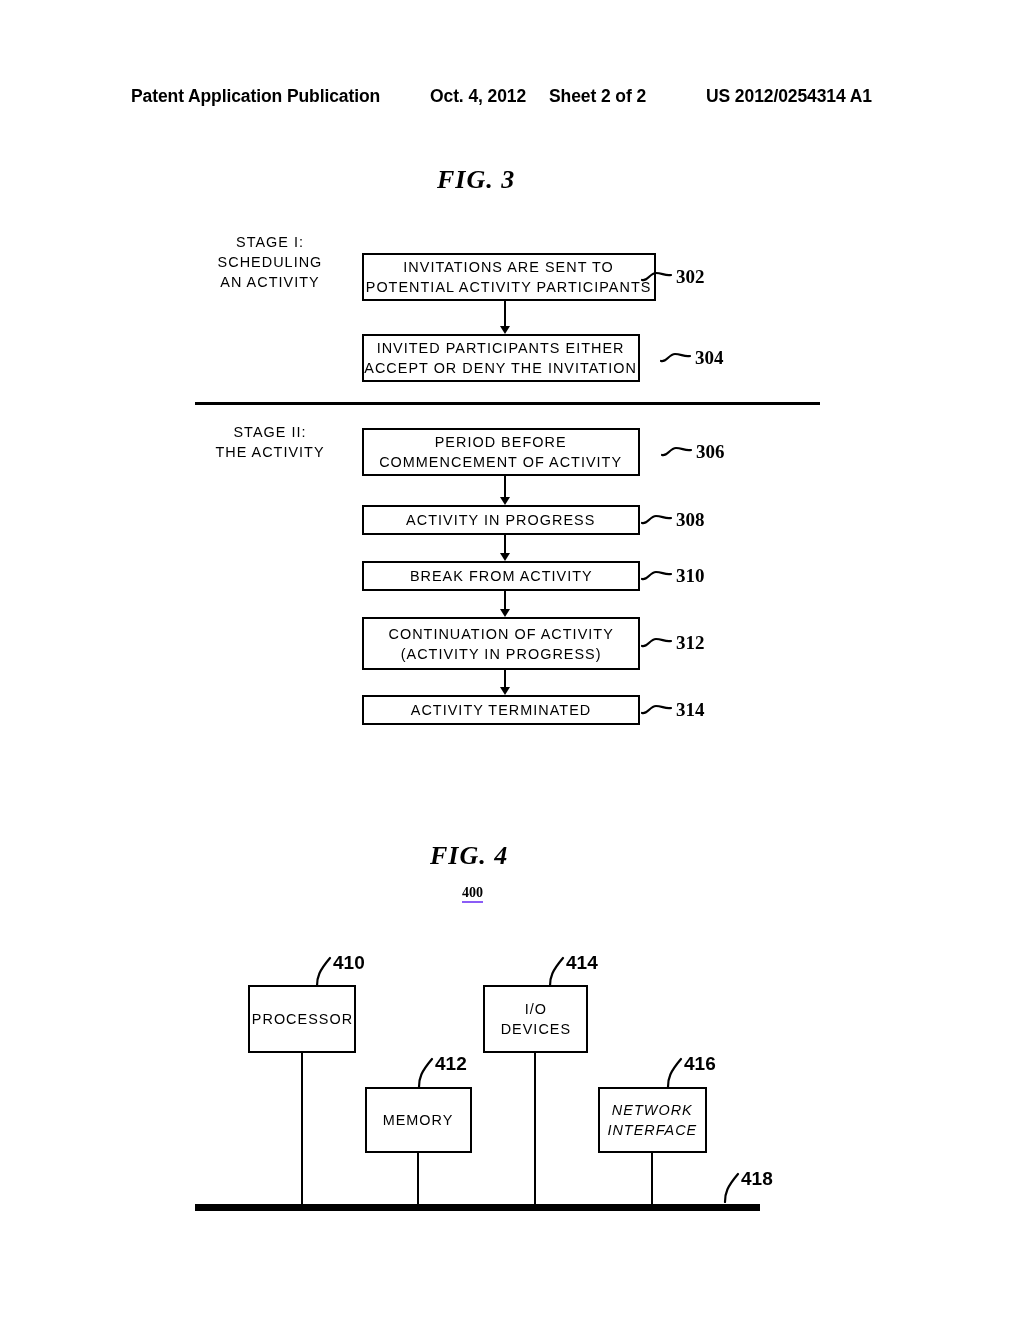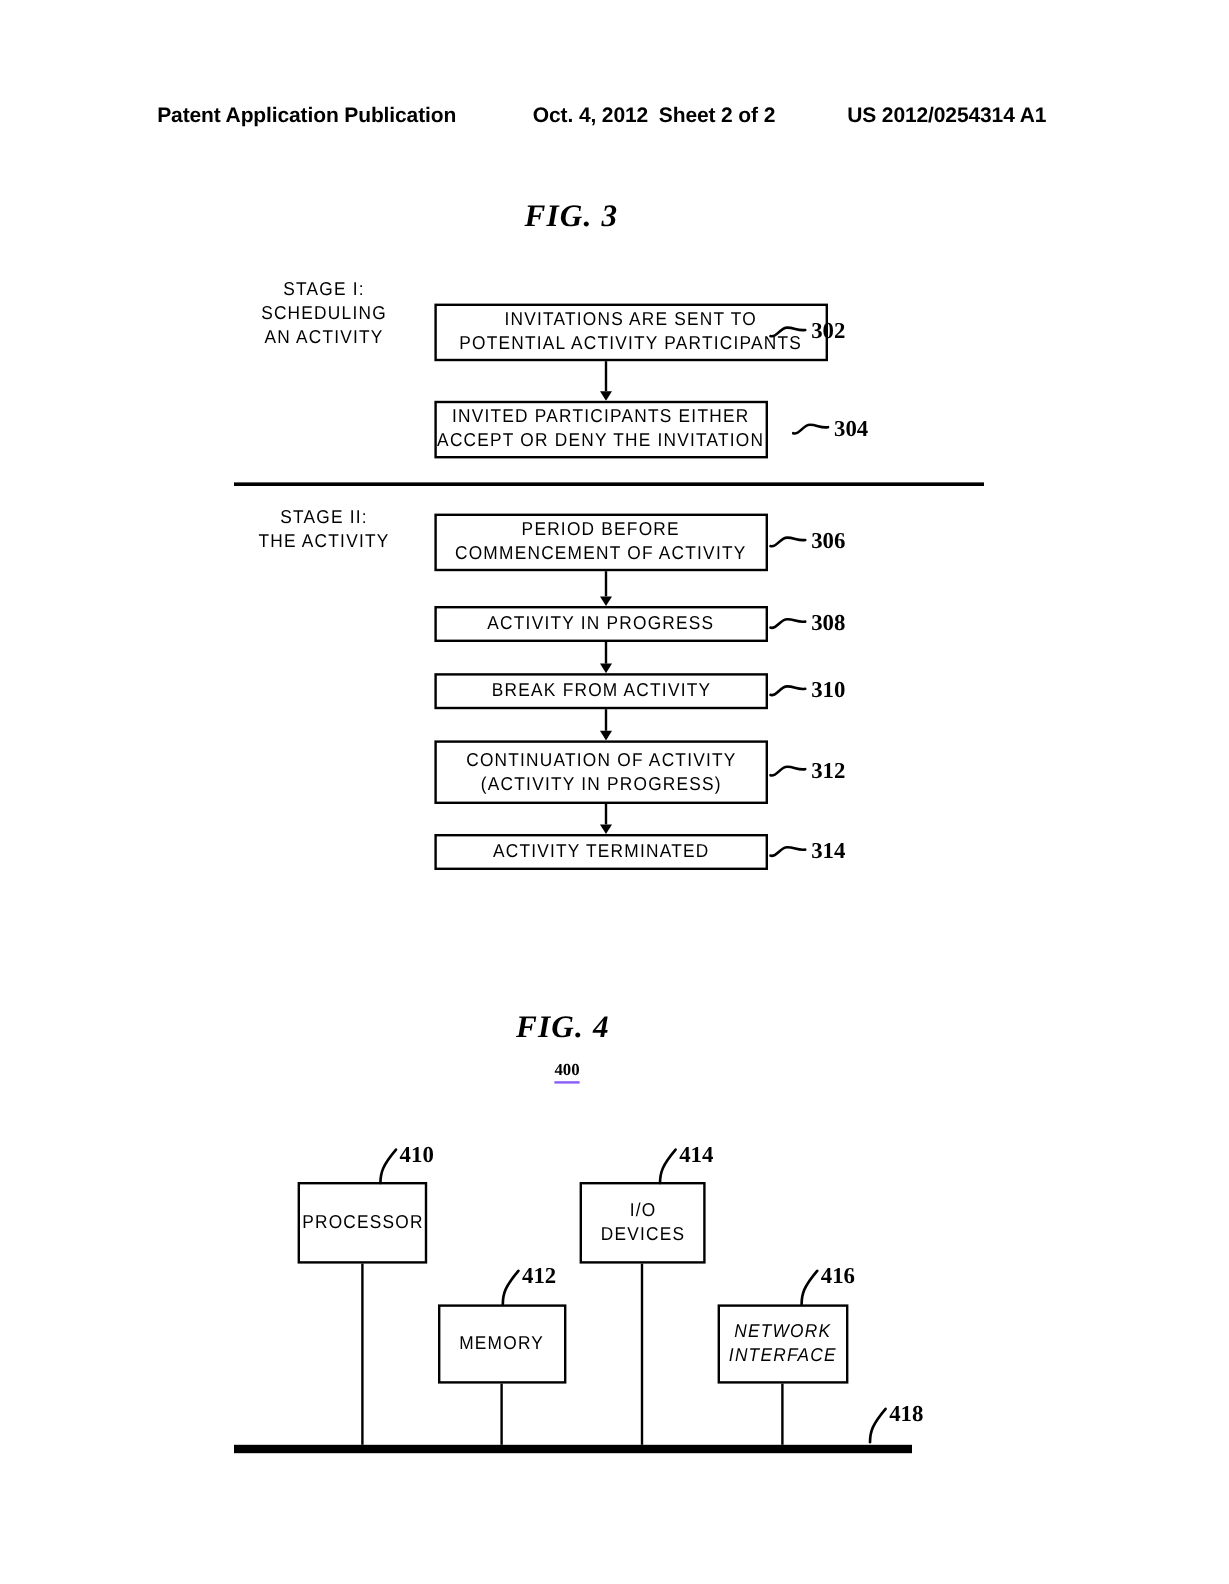--- a/index.html
+++ b/index.html
@@ -25,21 +25,21 @@
     height: 28px;
     display: flex;
     align-items: baseline;
     font-family: Liberation Sans, sans-serif;
     font-weight: bold;
     font-size: 17.5px;
     letter-spacing: -0.1px;
     white-space: nowrap;
   }
   #page-header .h-pub   { position: absolute; left: 131px; }
-  #page-header .h-date  { position: absolute; left: 444px; text-align: right; }
+  #page-header .h-date  { position: absolute; left: 430px; text-align: right; }
   #page-header .h-sheet { position: absolute; left: 549px; }
   #page-header .h-num   { position: absolute; left: 706px; }
 
   
   .fig-title {
     position: absolute;
     font-family: "Liberation Serif", serif;
     font-style: italic;
     font-weight: bold;
     font-size: 26px;
@@ -85,21 +85,21 @@
   
   .flow-box {
     position: absolute;
     border: 2px solid #000;
     background: #fff;
     box-sizing: border-box;
     display: flex;
     align-items: center;
     justify-content: center;
   }
-  #box-302 { left: 362px; top: 253px; width: 328px; height: 48px; }
+  #box-302 { left: 362px; top: 253px; width: 294px; height: 48px; }
   #box-304 { left: 362px; top: 334px; width: 278px; height: 48px; }
   #box-306 { left: 362px; top: 428px; width: 278px; height: 48px; }
   #box-308 { left: 362px; top: 505px; width: 278px; height: 30px; }
   #box-310 { left: 362px; top: 561px; width: 278px; height: 30px; }
   #box-312 { left: 362px; top: 617px; width: 278px; height: 53px; }
   #box-314 { left: 362px; top: 695px; width: 278px; height: 30px; }
 
   
   .v-arrow {
     position: absolute;
@@ -148,21 +148,21 @@
   }
   .callout svg { display: block; }
   .callout .refnum {
     font-family: "Liberation Serif", serif;
     font-size: 19px;
     font-weight: bold;
     margin-left: 3px;
   }
   #callout-302 { left: 641px; top: 264px; }
   #callout-304 { left: 660px; top: 345px; }
-  #callout-306 { left: 641px; top: 439px; }
+  #callout-306 { left: 641px; top: 439px; padding-left: 20px; }
   #callout-308 { left: 641px; top: 507px; }
   #callout-310 { left: 641px; top: 563px; }
   #callout-312 { left: 641px; top: 630px; }
   #callout-314 { left: 641px; top: 697px; }
 
   
   #stage-divider {
     position: absolute;
     left: 195px;
     top: 402px;
@@ -209,21 +209,21 @@
 
   
   .hook {
     position: absolute;
     display: flex;
     align-items: flex-start;
     white-space: nowrap;
   }
   .hook svg { display: block; }
   .hook .refnum {
-    font-family: Liberation Serif, serif;
+    font-family: Liberation Sans, sans-serif;
     font-size: 19px;
     font-weight: bold;
     margin-left: 1px;
     margin-top: -3px;
   }
   #hook-410 { left: 314px; top: 955px; }
   #hook-414 { left: 547px; top: 955px; }
   #hook-412 { left: 416px; top: 1056px; }
   #hook-416 { left: 665px; top: 1056px; }
   #hook-418 { left: 722px; top: 1171px; }

